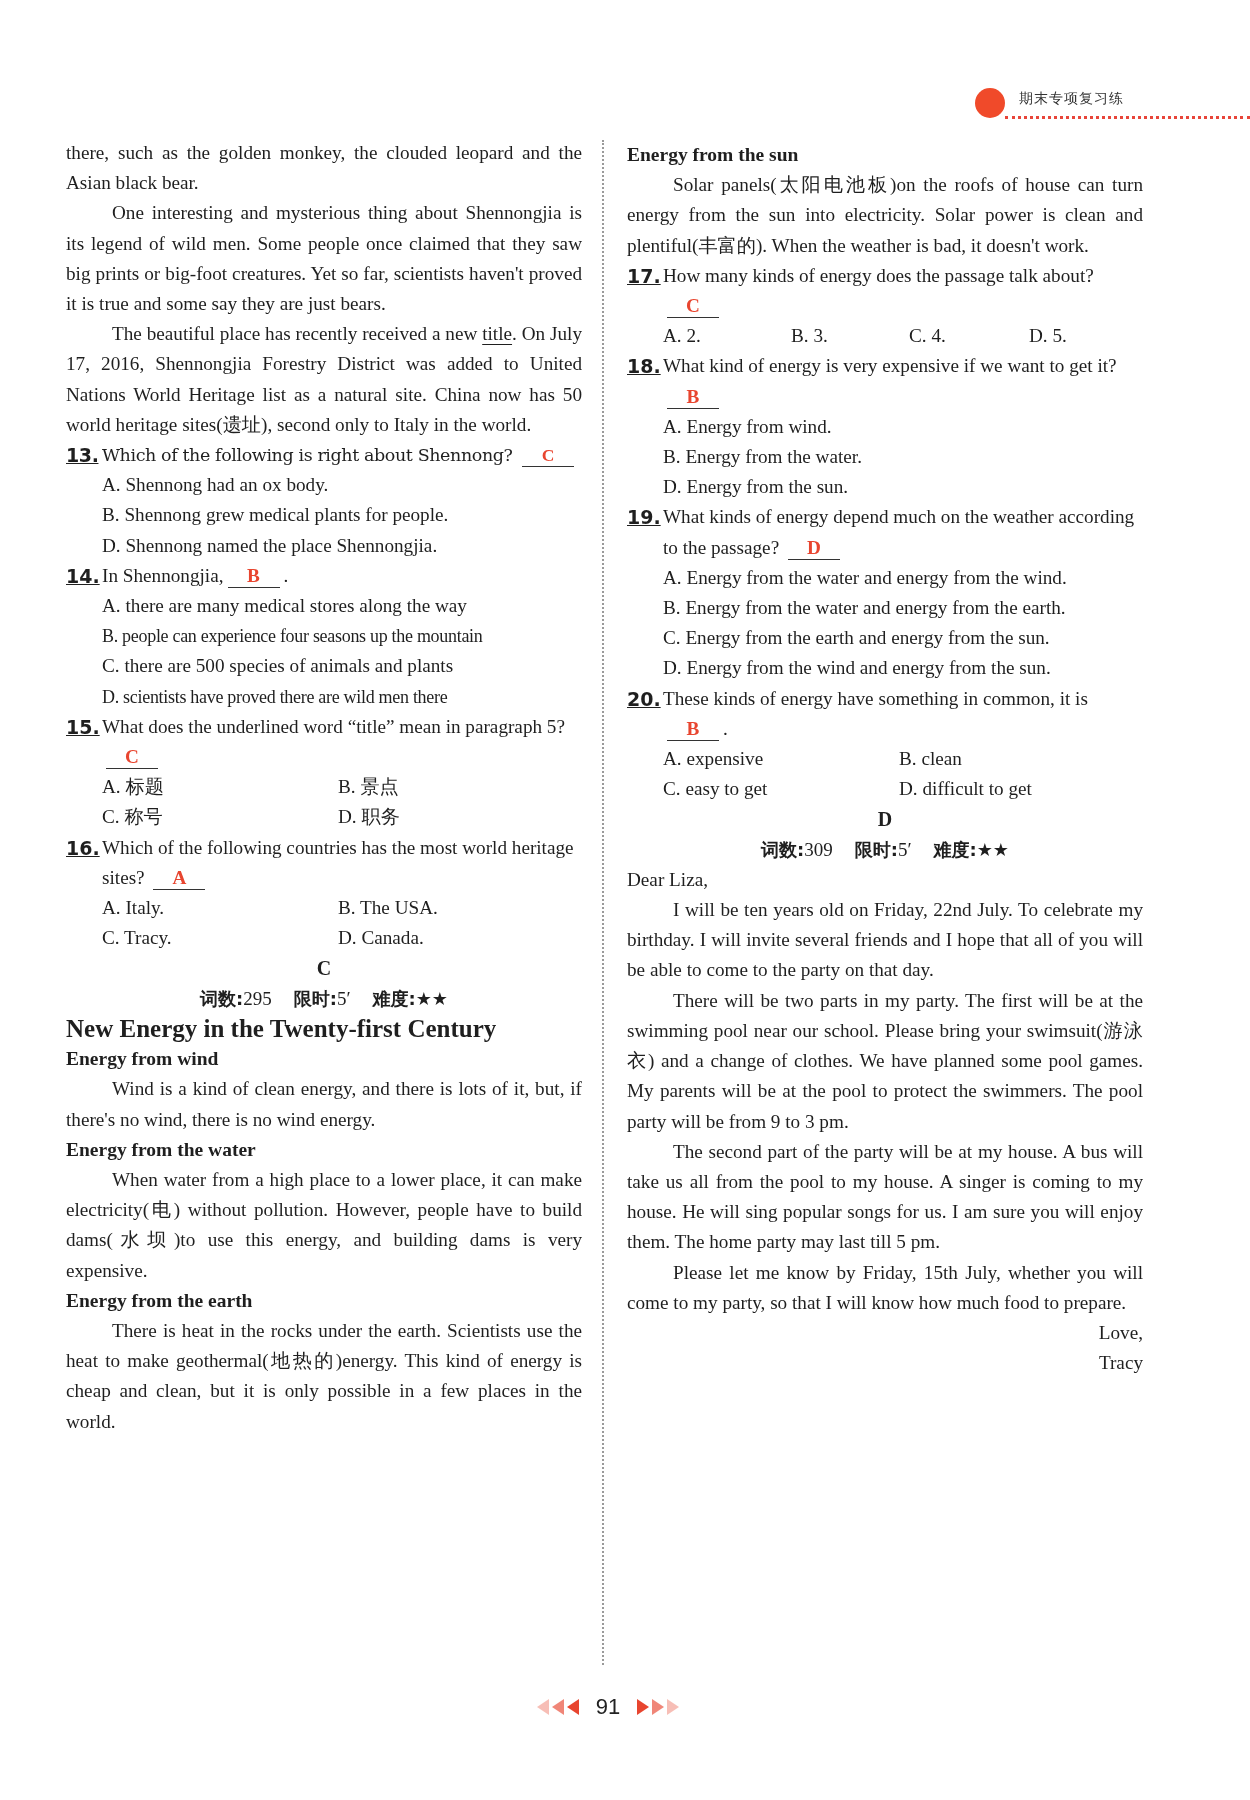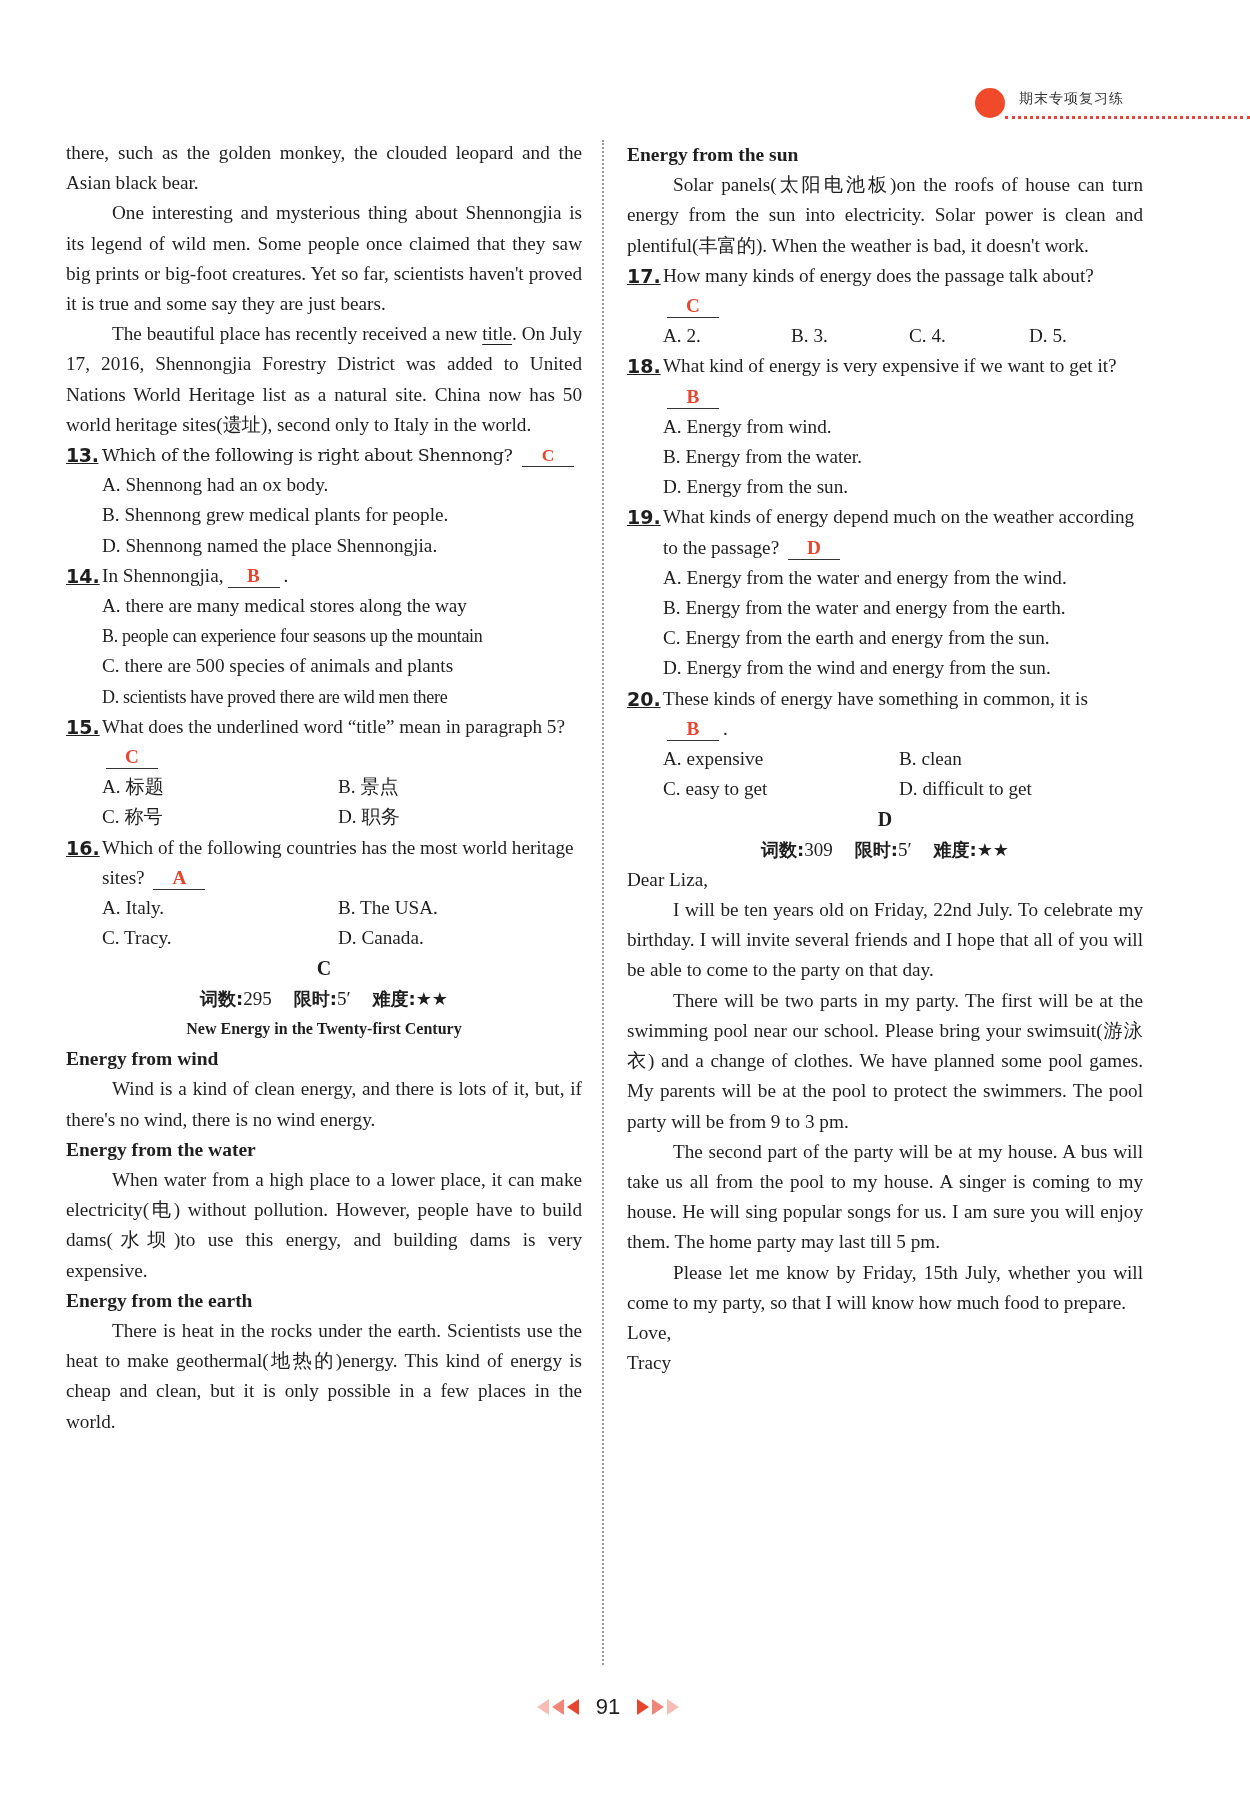--- a/index.html
+++ b/index.html
@@ -17,36 +17,36 @@
     .col.left { left: 66px; }
     .col.right { left: 627px; top: 140px; }
 
     p { margin: 0; text-align: justify; text-align-last: auto; }
     .indent { text-indent: 46px; }
     .sub-h { font-weight: bold; font-size: 19.5px; }
     .sec-letter { font-weight: bold; text-align: center; font-size: 20px; }
     .meta { text-align: center; font-family: "DejaVu Sans", sans-serif; font-size: 18px; font-weight: bold; }
     .meta .num { font-family: "Liberation Serif", serif; font-weight: normal; font-size: 19px; }
     .meta .gap { display: inline-block; width: 22px; }
-    .title { font-weight: bold; text-align: center; font-size: 16px; }
+    .title { font-weight: bold; text-align: left; font-size: 25px; }
 
     .q { position: relative; padding-left: 36px; }
     .q .qn { position: absolute; left: 0; top: 0; font-family: "DejaVu Sans", sans-serif; font-weight: bold; font-size: 19px; text-decoration: underline; }
     .q.compact { font-family: "DejaVu Serif", serif; font-size: 17.5px; letter-spacing: -0.4px; }
     .opt { padding-left: 36px; }
     .opt.hang { padding-left: 62px; text-indent: -26px; }
     .opt.compact { font-size: 18px; letter-spacing: -0.3px; }
     .opt-grid { display: grid; grid-template-columns: 236px 1fr; padding-left: 36px; }
     .opt-grid4 { display: grid; grid-template-columns: 128px 118px 120px 1fr; padding-left: 36px; }
 
     .blank { display: inline-block; min-width: 52px; border-bottom: 1.5px solid #333; text-align: center; line-height: 22px; margin: 0 4px; }
     .ans { color: #e8452f; font-weight: bold; font-family: "Liberation Serif", serif; }
     u { text-decoration: underline; text-underline-offset: 4px; }
 
-    .sign { text-align: left; }
+    .sign { text-align: right; }
 
     .pager { position: absolute; left: 528px; top: 1690px; width: 160px; height: 34px; display: flex; align-items: center; justify-content: center; gap: 3px; }
     .tri { width: 0; height: 0; border-top: 8px solid transparent; border-bottom: 8px solid transparent; }
     .tri.l { border-right: 12px solid #e8452f; }
     .tri.r { border-left: 12px solid #e8452f; }
     .tri.o1 { opacity: 0.35; } .tri.o2 { opacity: 0.65; } .tri.o3 { opacity: 1; }
     .page-num { font-family: "Liberation Sans", sans-serif; font-size: 22px; color: #222; margin: 0 14px; }
   </style>
 </head>
 <body>

